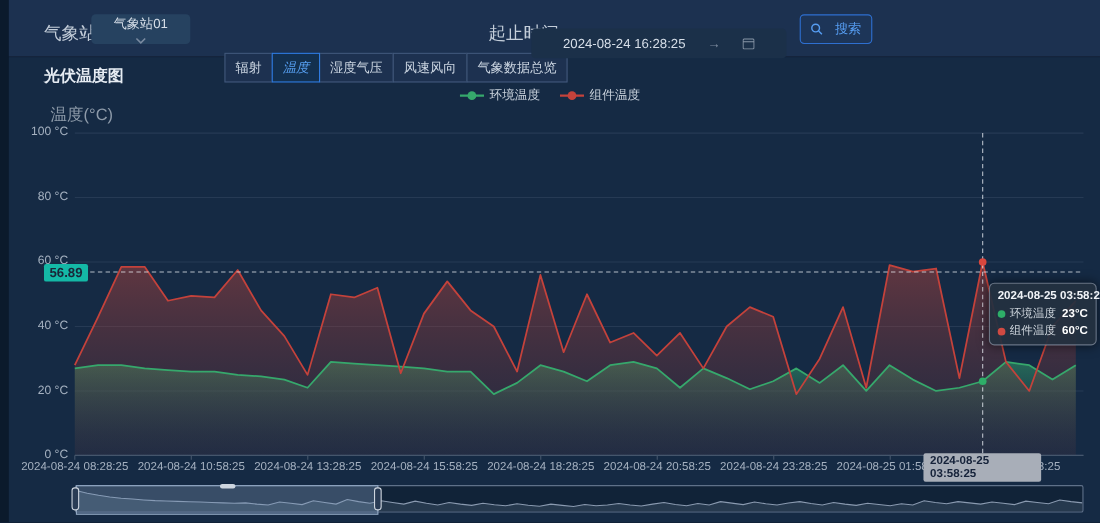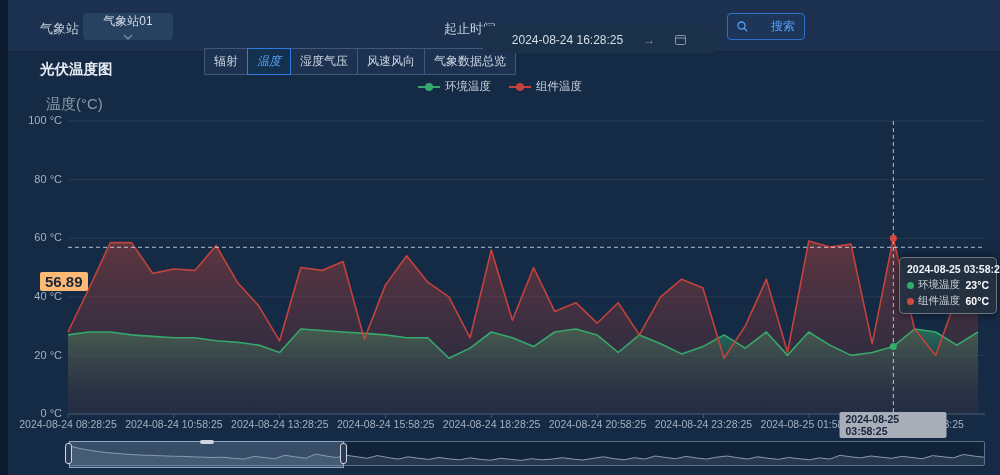--- a/index.html
+++ b/index.html
@@ -4,52 +4,52 @@
 <style>
   * { margin:0; padding:0; box-sizing:border-box; }
   html,body { background:#0e1c2e; }
   .page { position:relative; width:1000px; height:475px; background:#152a44; overflow:hidden;
           font-family:"Liberation Sans", sans-serif; }
   .left-strip { position:absolute; left:0; top:0; width:8px; height:475px; background:#0b1a2c; z-index:30; }
 
   
   .topbar { position:absolute; left:0; top:0; width:1000px; height:52px; background:#1c3150;
             border-bottom:1px solid rgba(0,0,0,0.25); z-index:20; }
-  .topbar .lbl { position:absolute; top:20px; font-size:13px; color:#c3cdd9; }
+  .topbar .lbl { position:absolute; top:20px; font-size:16px; color:#c3cdd9; }
   #station-label { left:40px; }
   .select { position:absolute; left:83px; top:13px; width:90px; height:27px; background:#264260;
             border-radius:4px; display:flex; align-items:center; justify-content:space-between;
             padding:0 8px; cursor:pointer;flex-direction:column; }
   .select span.val { font-size:12px; color:#d6dee8; }
   .tabgroup { position:absolute; left:204px; top:13px; display:flex;margin-top:35px; }
   .tab { height:27px; padding:0 9px; background:#1d3150; border:1px solid #41587a; margin-left:-1px;
          color:#ccd6e2; font-size:12px; font-family:inherit; cursor:pointer; }
   .tab:first-child { margin-left:0; }
   .tab.active { background:#13304f; border:1px solid #2f7be0; color:#57a0f2; position:relative; z-index:2;font-style:italic; }
   #time-label { left:444px; }
   .daterange { position:absolute; left:483px; top:13px; width:232px; height:27px; background:#1b3049;
                border-radius:4px; display:flex; align-items:center; justify-content:center; gap:20px;
                font-size:12px; color:#d6dee8; cursor:pointer;margin-top:13px; }
   .daterange .arrow { color:#7f8ca0; font-size:12px; }
   .search-btn { position:absolute; left:727px; top:13px; height:27px; padding:0 9px;
                 background:rgba(40,90,170,0.10); border:1px solid #2e6fd0; border-radius:4px;
                 color:#569df2; font-size:12px; font-family:inherit; display:flex; align-items:center;
-                gap:23px; cursor:pointer; }
+                gap:11px; cursor:pointer; }
 
   
   .chart-title { position:absolute; left:40px; top:60px; font-size:14.5px; font-weight:bold; color:#e6ecf3; }
   .legend { position:absolute; left:0; top:79px; width:1000px; display:flex; justify-content:center; gap:18px; }
   .legend .item { display:flex; align-items:center; gap:5px; font-size:11.5px; color:#c9d2dc; cursor:pointer; }
   .y-name { position:absolute; left:46px; top:95px; font-size:15px; color:#8d9aa9; }
   .ytick { position:absolute; left:0; width:62px; text-align:right; font-size:11px; color:#a5b1c0; }
   .xtick { position:absolute; top:418px; font-size:10.5px; color:#a5b1c0; transform:translateX(-50%); white-space:nowrap; }
   .plot { position:absolute; left:68px; top:121px; width:917px; height:293px; }
   .plot svg { overflow:visible; display:block; }
-  .badge { position:absolute; left:40px; top:240px; background:#fdba74; color:#1a2638; font-size:15px;
-           font-weight:bold; padding:1px 5px; border-radius:2px; z-index:6;margin-top:32px; }
+  .badge { position:absolute; left:40px; top:240px; background:#14b8a6; color:#1a2638; font-size:12px;
+           font-weight:bold; padding:1px 5px; border-radius:2px; z-index:6; }
   .pointer-label { position:absolute; top:412px; left:893px; transform:translateX(-50%); background:#a8aeb8;
                    color:#16233a; font-size:10.5px; font-weight:bold; padding:1px 6px; border-radius:2px; z-index:7; }
   .tooltip { position:absolute; left:899px; top:257px; width:98px; background:rgba(35,48,64,0.93);
              border:1px solid rgba(190,200,215,0.45); border-radius:5px; padding:5px 7px;
              box-shadow:0 0 10px rgba(0,0,0,0.55); z-index:8; }
   .tooltip .tt-title { font-size:10.5px; font-weight:bold; color:#f0f3f7; white-space:nowrap; margin-bottom:3px; }
   .tooltip .tt-row { display:flex; align-items:center; gap:4px; font-size:10.5px; color:#cfd6dd; margin-top:2px; }
   .tooltip .tt-row .dot { width:7px; height:7px; border-radius:50%; flex:0 0 auto; }
   .tooltip .tt-row .val { margin-left:auto; font-weight:bold; color:#ffffff; }
 

